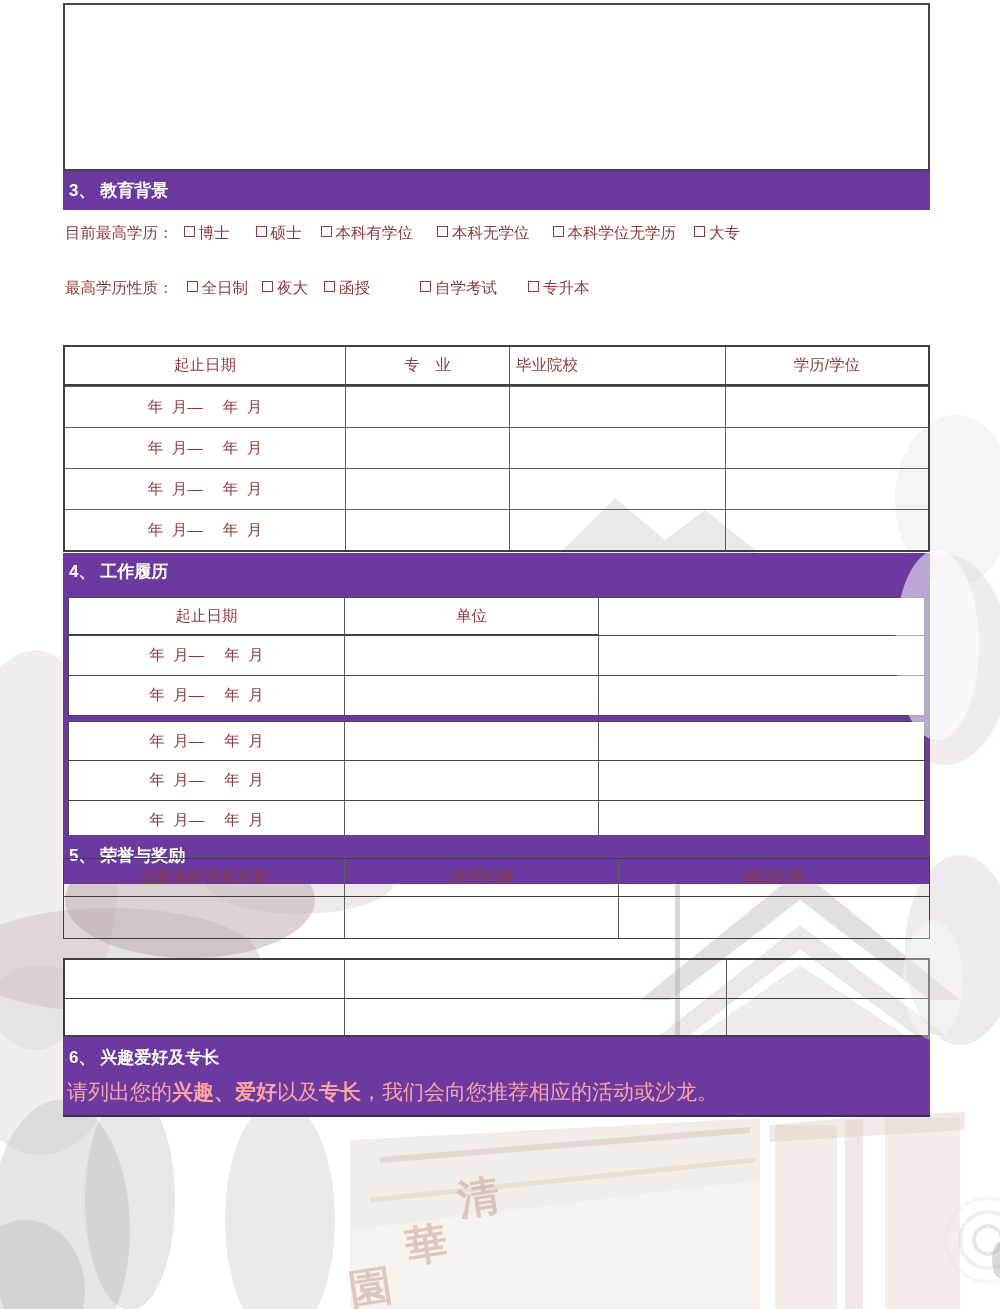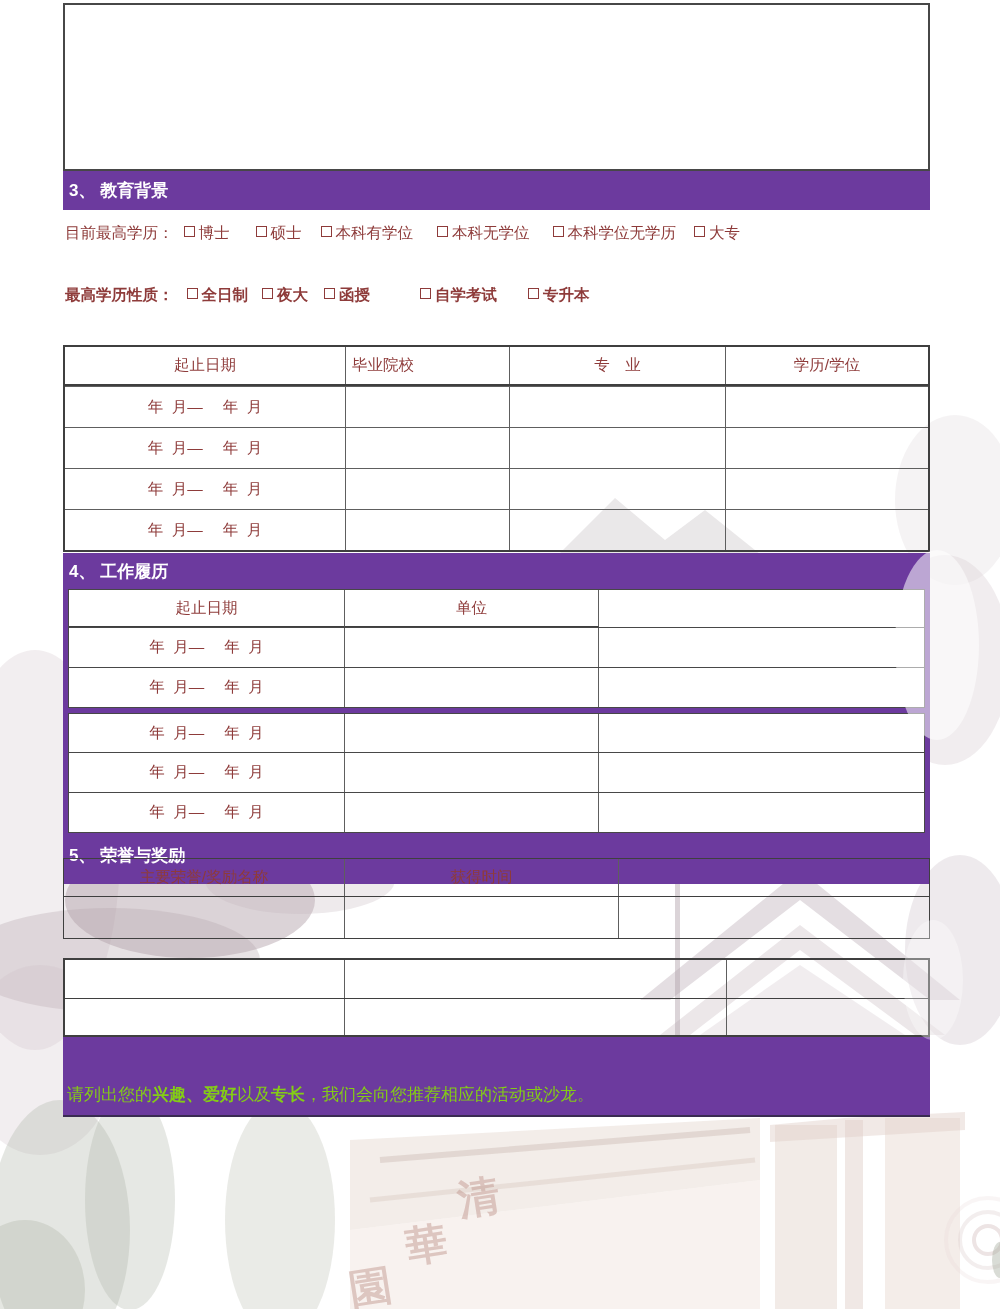--- a/index.html
+++ b/index.html
@@ -16,40 +16,40 @@
   .band .bt-text{padding-left:6px;}
 
   
   .topbox{left:63px;top:3px;width:867px;height:168px;border:2px solid #474747;background:#fff;}
 
   
   .s3band{left:63px;top:171px;width:867px;height:47px;line-height:39px;}
   .s3body{left:63px;top:210px;width:867px;height:135px;background:#fff;}
   .optline{position:absolute;left:2px;white-space:nowrap;font-size:15.5px;color:var(--maroon);}
   .optline.l1{top:13px;}
-  .optline.l2{top:75px;font-weight:bold;}
+  .optline.l2{top:68px;}
   .opt{display:inline-block;}
   .cb{display:inline-block;width:9px;height:9px;border:1px solid var(--maroon);margin-right:4px;vertical-align:1px;}
 
   
   .cell{box-sizing:border-box;overflow:hidden;color:var(--maroon);font-size:15.5px;
         display:flex;align-items:center;justify-content:center;white-space:pre;}
   .cell.left{justify-content:flex-start;padding-left:6px;}
   .cell.br{border-right:1px solid var(--bmid);}
 
   
   .edu{left:63px;top:345px;width:867px;border:2px solid var(--bdark);background:transparent;}
   .edu .row{display:grid;grid-template-columns:281px 164px 216px 202px;}
   .edu .head{height:37px;border-bottom:2px solid var(--bdark);}
   .edu .drow{height:40px;border-top:1px solid var(--bmid);}
   .edu .drow:first-of-type{border-top:none;}
 
   
   .s4{left:63px;top:553px;width:867px;height:282px;background:var(--purple);}
-  .s4title{height:36px;line-height:38px;color:#fff;font-weight:bold;font-size:17px;padding-left:6px;}
+  .s4title{height:44px;line-height:38px;color:#fff;font-weight:bold;font-size:17px;padding-left:6px;}
   .wtab{margin:0 5px;}
   .wrow{display:grid;grid-template-columns:276px 254px 325px;height:40px;background:#fff;
         border:1px solid #474747;border-top:none;box-sizing:border-box;}
   .wrow.whead{height:39px;border-top:1px solid #474747;}
   .wrow.whead .cell{border-bottom:1px solid var(--bdark);}
   .wgap{height:5px;}
   .wrow.afterGap{border-top:1px solid #474747;}
 
   
   .s5band{left:63px;top:835px;width:867px;height:49px;line-height:42px;}
@@ -59,21 +59,21 @@
   .honA .drow{height:41px;}
   .honB{left:63px;top:958px;width:867px;border:2px solid var(--bdark);background:transparent;}
   .honB .row{display:grid;grid-template-columns:280px 382px 201px;}
   .honB .r2{height:38px;}
   .honB .r3{height:36px;border-top:1px solid var(--bdark);}
   .honB .cfirst{background:#fff;}
 
   
   .s6{left:63px;top:1037px;width:867px;height:80px;background:var(--purple);border-bottom:2px solid #3A2B52;}
   .s6title{padding:9px 0 0 6px;color:#fff;font-weight:bold;font-size:17px;}
-  .s6desc{position:absolute;left:4px;bottom:9px;color:#84cc16;font-size:17px;white-space:nowrap;font-family:Liberation Mono, monospace;}
+  .s6desc{position:absolute;left:4px;bottom:9px;color:#fca5a5;font-size:21px;white-space:nowrap;font-family:Liberation Mono, monospace;}
   .s6desc .bold{font-weight:bold;}
 </style>
 </head>
 <body>
 
 <div class="page">
 
   <svg class="wm" width="1000" height="1309" viewBox="0 0 1000 1309">
 
     <ellipse cx="35" cy="850" rx="85" ry="200" fill="#D3C6CD" opacity="0.30"></ellipse>
@@ -129,22 +129,22 @@
       <span>目前最高学历：</span><span class="opt" style="margin-left:10px"><span class="cb"></span><span>博士</span></span><span class="opt" style="margin-left:26px"><span class="cb"></span><span>硕士</span></span><span class="opt" style="margin-left:19px"><span class="cb"></span><span>本科有学位</span></span><span class="opt" style="margin-left:24px"><span class="cb"></span><span>本科无学位</span></span><span class="opt" style="margin-left:23px"><span class="cb"></span><span>本科学位无学历</span></span><span class="opt" style="margin-left:18px"><span class="cb"></span><span>大专</span></span>
     </div>
     <div class="optline l2">
       <span>最高学历性质：</span><span class="opt" style="margin-left:13px"><span class="cb"></span><span>全日制</span></span><span class="opt" style="margin-left:14px"><span class="cb"></span><span>夜大</span></span><span class="opt" style="margin-left:16px"><span class="cb"></span><span>函授</span></span><span class="opt" style="margin-left:50px"><span class="cb"></span><span>自学考试</span></span><span class="opt" style="margin-left:31px"><span class="cb"></span><span>专升本</span></span>
     </div>
   </div>
 
   <div class="layer edu">
     <div class="row head">
       <div class="cell br">起止日期</div>
+      <div class="cell br">专　业</div>
       <div class="cell br left">毕业院校</div>
-      <div class="cell br">专　业</div>
       <div class="cell">学历/学位</div>
     </div>
     <div class="row drow">
       <div class="cell br">年  月—　 年  月</div>
       <div class="cell br"></div>
       <div class="cell br"></div>
       <div class="cell"></div>
     </div>
     <div class="row drow">
       <div class="cell br">年  月—　 年  月</div>
@@ -203,20 +203,21 @@
   </div>
 
   <div class="layer band s5band">
     <span class="bt-text">5、 荣誉与奖励</span>
   </div>
 
   <div class="layer honA">
     <div class="row head">
       <div class="cell br">主要荣誉/奖励名称</div>
       <div class="cell br">获得时间</div>
+      <div class="cell">颁证机构</div>
     </div>
     <div class="row drow">
       <div class="cell br"></div>
       <div class="cell br"></div>
       <div class="cell"></div>
     </div>
   </div>
 
   <div class="layer honB">
     <div class="row r2">
@@ -225,20 +226,21 @@
       <div class="cell"></div>
     </div>
     <div class="row r3">
       <div class="cell br cfirst"></div>
       <div class="cell br"></div>
       <div class="cell"></div>
     </div>
   </div>
 
   <div class="layer s6">
+    <div class="s6title">6、 兴趣爱好及专长</div>
     <div class="s6desc">
       <span>请列出您的</span><span class="bold">兴趣、爱好</span><span>以及</span><span class="bold">专长</span><span>，我们会向您推荐相应的活动或沙龙。</span>
     </div>
   </div>
 
   <svg class="wm-over" width="1000" height="1309" viewBox="0 0 1000 1309">
     <ellipse cx="937" cy="645" rx="42" ry="95" fill="#FFFFFF" opacity="0.55"></ellipse>
     <ellipse cx="933" cy="980" rx="30" ry="60" fill="#FFFFFF" opacity="0.35"></ellipse>
   </svg>
 

